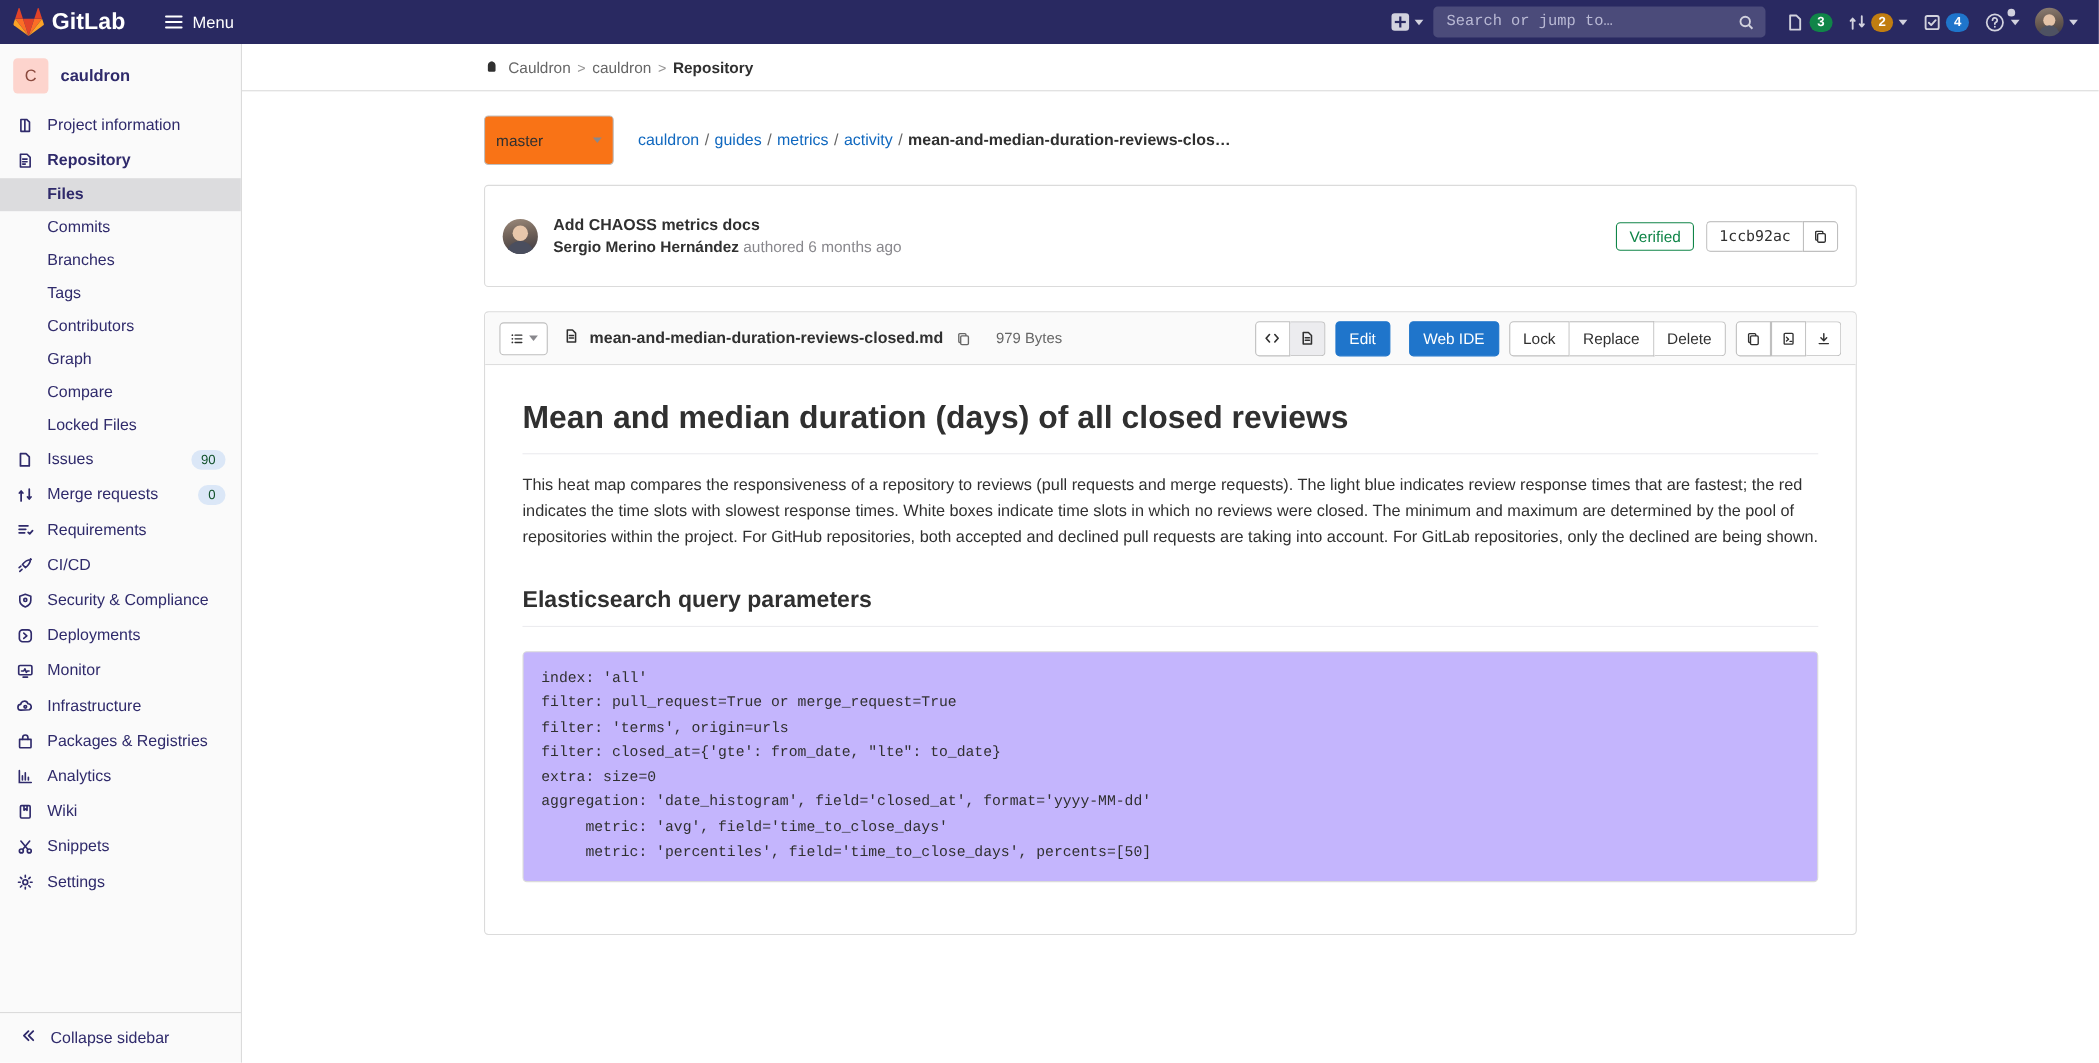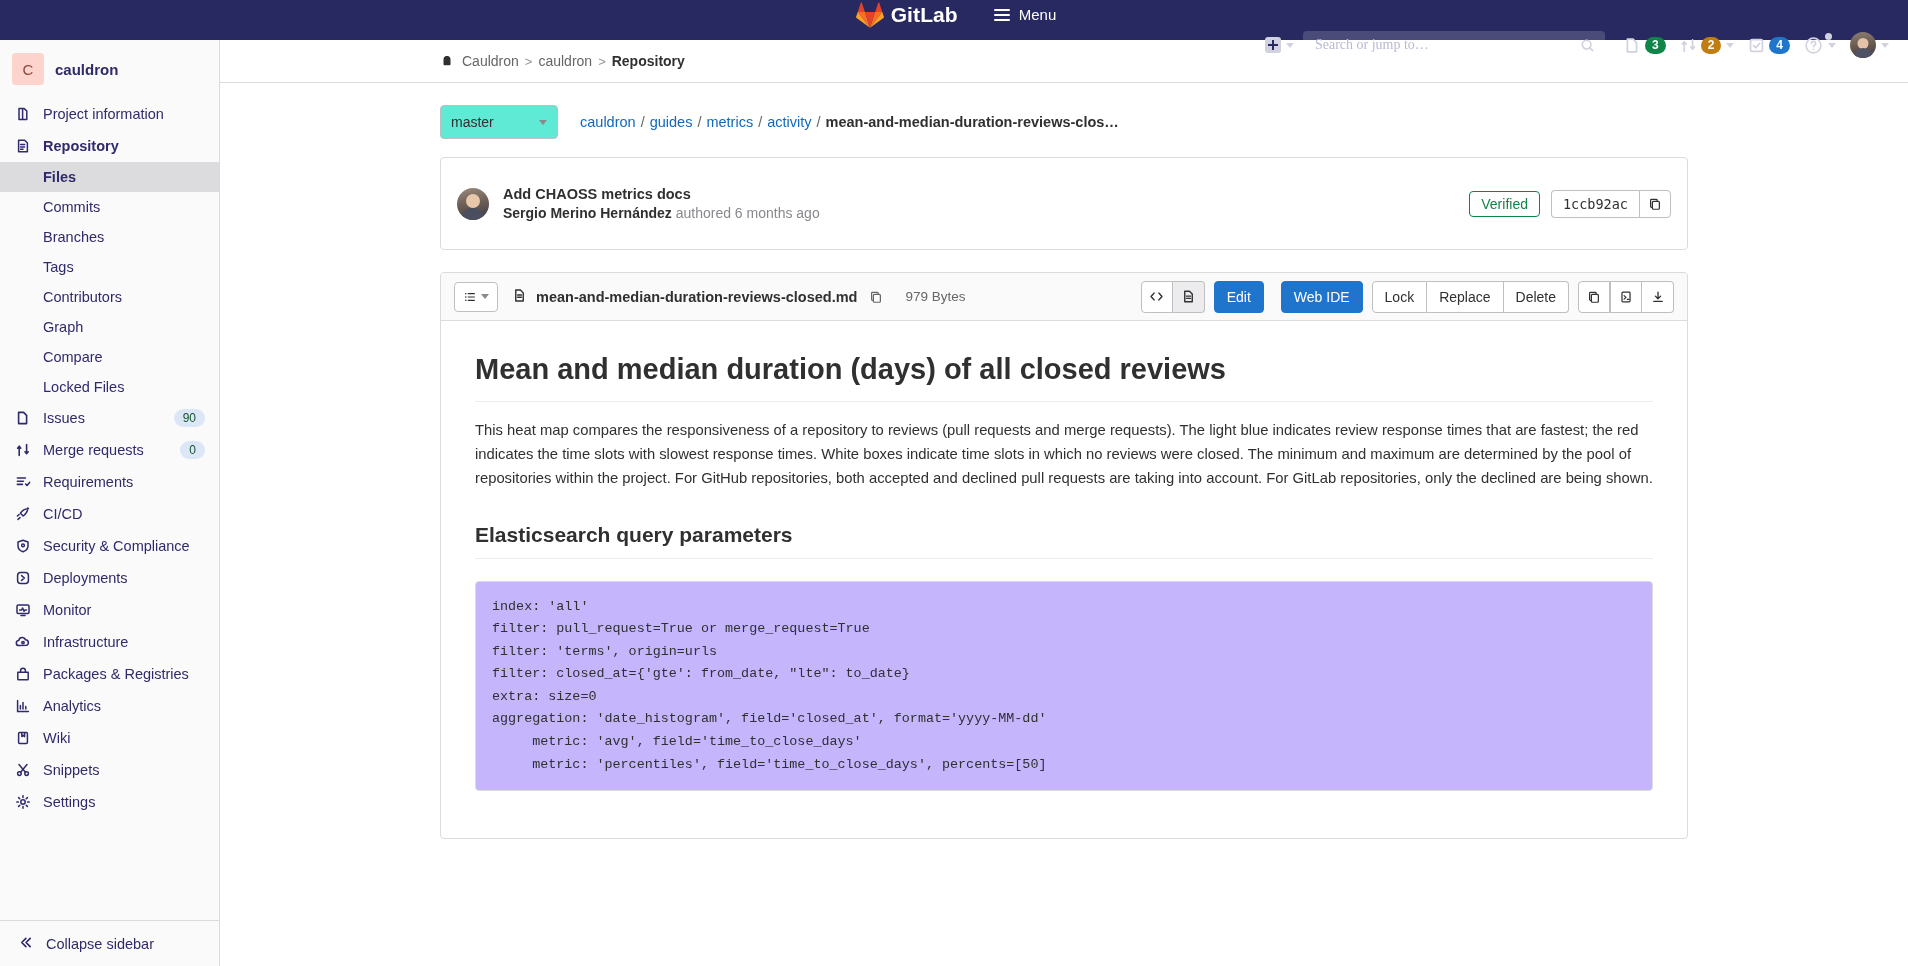--- a/index.html
+++ b/index.html
@@ -15,21 +15,20 @@
     -webkit-font-smoothing: antialiased;
   }
 
   
   .navbar {
     position: absolute; top: 0; left: 0;
     width: 1908px; height: 40px;
     background: #292961;
     display: flex; align-items: center;
     z-index: 50;
-    flex-direction: column;
   }
   .nav-left { display: flex; align-items: center; padding-left: 12px; gap: 0; }
   .gl-logo { width: 28px; height: 28px; display:block; }
   .gl-wordmark {
     color: #fff; font-size: 21px; font-weight: 600;
     margin-left: 7px; letter-spacing: .1px;
   }
   .nav-menu-btn {
     display: flex; align-items: center; gap: 9px;
     margin-left: 28px; padding: 6px 8px;
@@ -72,21 +71,21 @@
   .badge-green { background:#108548; }
   .badge-orange { background:#c17d10; }
   .badge-blue { background:#1f75cb; }
   .search-box {
     width: 302px; height: 28px; background: rgba(255,255,255,.16);
     border-radius: 4px; display: flex; align-items: center;
     padding: 0 10px; margin-right: 10px; cursor: text;
   }
   .search-box input {
     flex: 1; background: transparent; border: 0; outline: none;
-    color: #f0abfc; font-size: 14px; font-family: Liberation Serif, serif;
+    color: #f0abfc; font-size: 14px; font-family: Liberation Mono, monospace;
   }
   .search-box input::placeholder { color: #b9b9d4; }
   .search-box .s-icon { color: #d2d2de; display:flex; }
   .avatar-nav {
     width: 26px; height: 26px; border-radius: 50%;
     background: linear-gradient(170deg,#8e7f74 0%,#6b5c52 48%,#3d3a44 100%);
     overflow:hidden; position: relative; flex: none;
   }
   .avatar-nav::after {
     content:""; position:absolute; left:50%; top:22%;
@@ -168,22 +167,22 @@
   .inner {
     padding: 0 220px 0 220px;
   }
 
   
   .tree-row {
     display: flex; align-items: center;
     padding-top: 22px; padding-bottom: 18px;
   }
   .branch-select {
-    width: 118px; height: 34px;
-    border: 1px solid #bfbfbf; border-radius: 4px; background: #5eead4;
+    width: 118px; height: 45px;
+    border: 1px solid #bfbfbf; border-radius: 4px; background: #f97316;
     display: flex; align-items: center; justify-content: space-between;
     padding: 0 10px; font-size: 14px; color: #303030; cursor: pointer;
   }
   .chev-dn {
     width:0;height:0;border-left:4px solid transparent;border-right:4px solid transparent;
     border-top:5px solid #89888d;
   }
   .path-crumbs {
     display: flex; align-items: center; gap: 5px;
     margin-left: 22px; font-size: 14.5px; flex: 1; min-width: 0;

